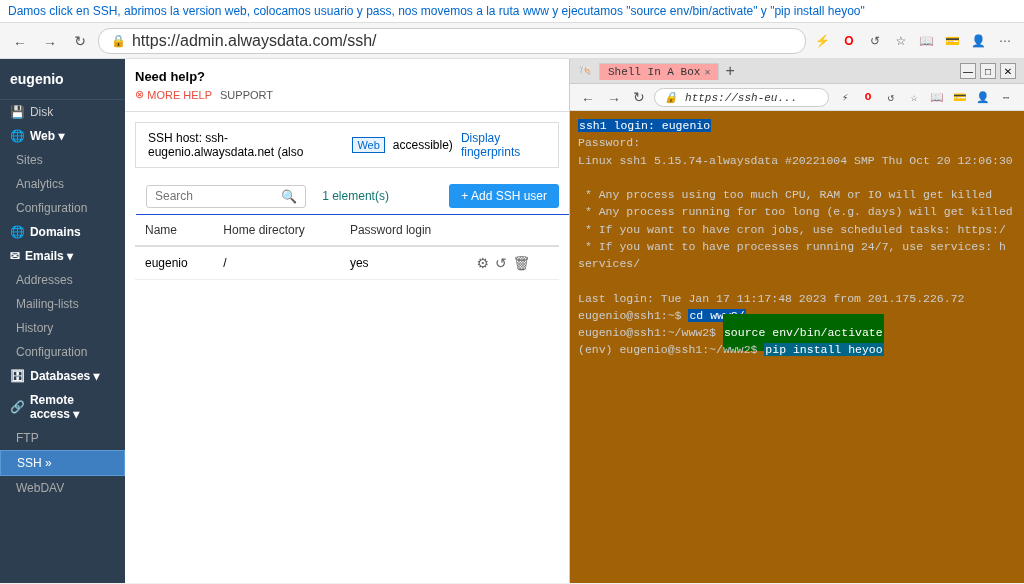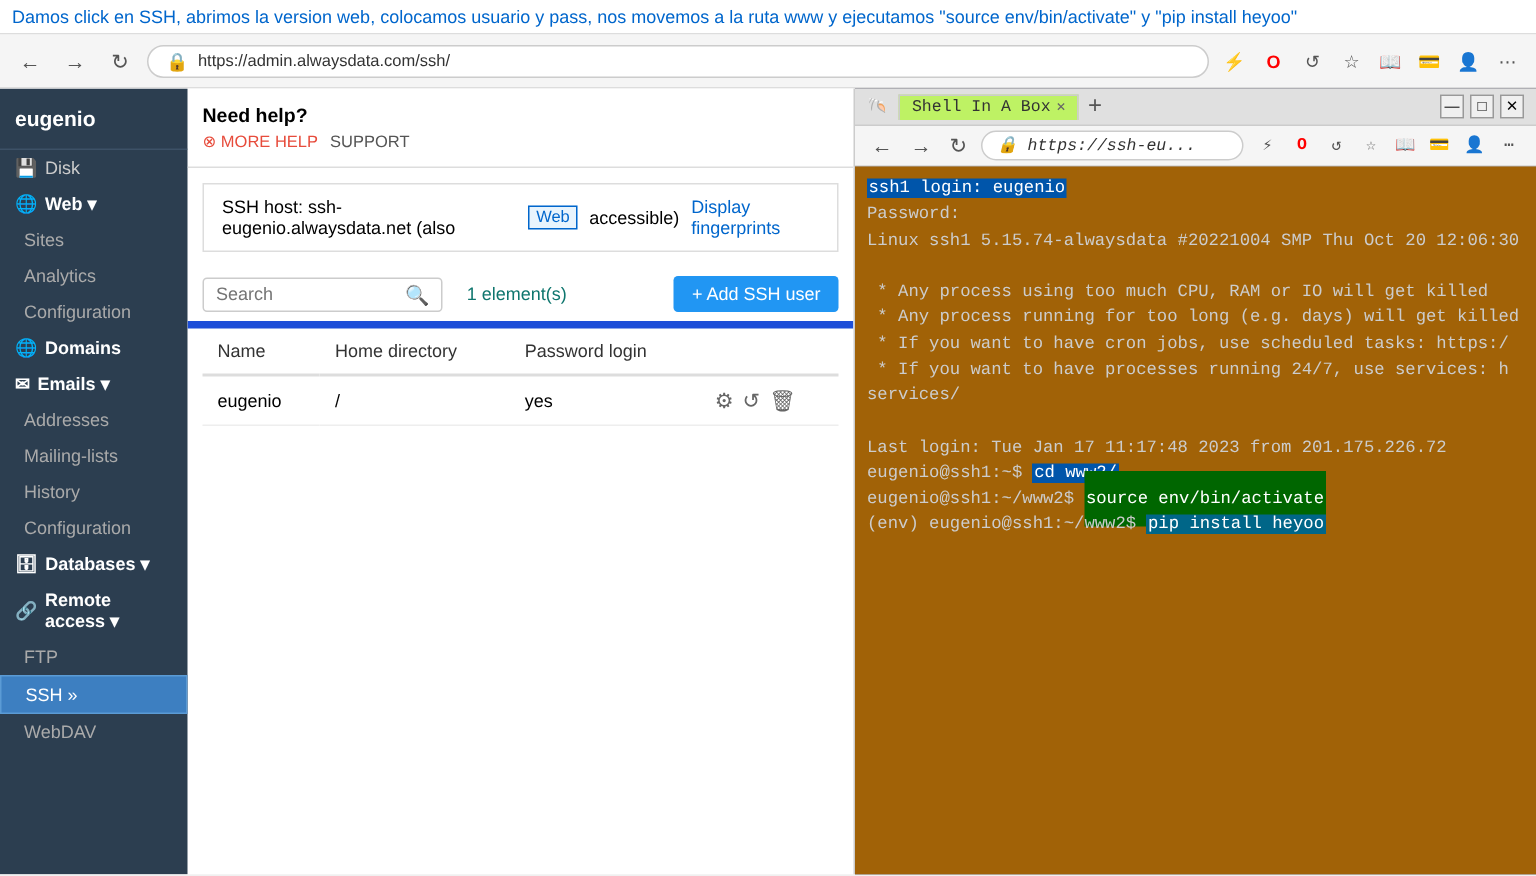--- a/index.html
+++ b/index.html
@@ -38,21 +38,21 @@
       flex: 1;
       background: white;
       border: 1px solid #ccc;
       border-radius: 12px;
       padding: 3px 12px;
       font-size: 12px;
       color: #333;
       display: flex; align-items: center;
       gap: 6px;
     }
-    .address-text { color: #333; font-size: 11px; text-align: right; }
+    .address-text { color: #333; font-size: 16px; text-align: right; }
     .browser-icons { display: flex; gap: 4px; align-items: center; }
     .browser-icon { width: 22px; height: 22px; display: flex; align-items: center; justify-content: center; font-size: 12px; color: #555; cursor: pointer; }
 
     
     .main-layout {
       display: flex;
       height: calc(584px - 36px - 24px);
     }
 
     
@@ -125,21 +125,22 @@
       cursor: pointer;
     }
     .fingerprints-link { color: #0066cc; cursor: pointer; font-size: 12px; }
 
     
     .toolbar {
       display: flex;
       align-items: center;
       padding: 6px 10px;
       gap: 8px;
-      border-bottom: 5px solid #1d4ed8;
+      border-bottom: 1px solid #1d4ed8;
+      margin-left: 11px;
     }
     .search-box {
       display: flex; align-items: center;
       border: 1px solid #ccc;
       border-radius: 3px;
       padding: 3px 8px;
       background: white;
       gap: 6px;
     }
     .search-box input {
@@ -202,21 +203,21 @@
     .terminal-chrome {
       background: #e0e0e0;
       display: flex;
       align-items: center;
       padding: 3px 8px;
       gap: 6px;
       border-bottom: 1px solid #ccc;
     }
     .terminal-tab {
       display: flex; align-items: center; gap: 4px;
-      background: #bef264;
+      background: #fca5a5;
       border: 1px solid #ccc;
       border-bottom: none;
       padding: 2px 8px;
       font-size: 11px;
       color: #333;
     }
     .tab-close { cursor: pointer; color: #666; font-size: 10px; }
     .new-tab-btn { background: none; border: none; cursor: pointer; font-size: 16px; color: #555; }
     .term-window-btns { margin-left: auto; display: flex; gap: 4px; }
     .term-win-btn { width: 16px; height: 16px; border: 1px solid #999; background: #f0f0f0; cursor: pointer; font-size: 10px; display: flex; align-items: center; justify-content: center; }

